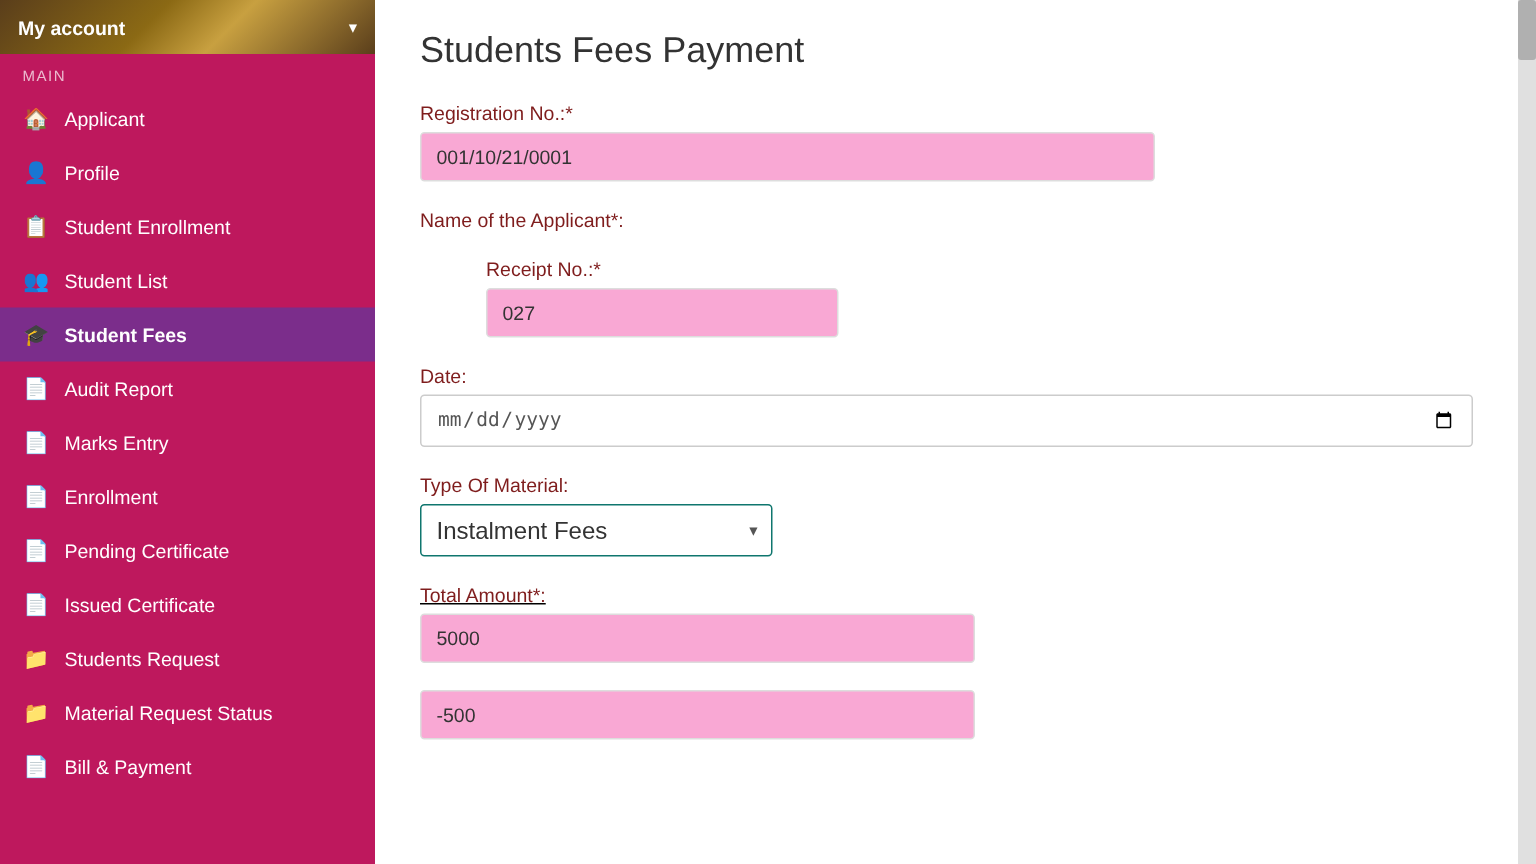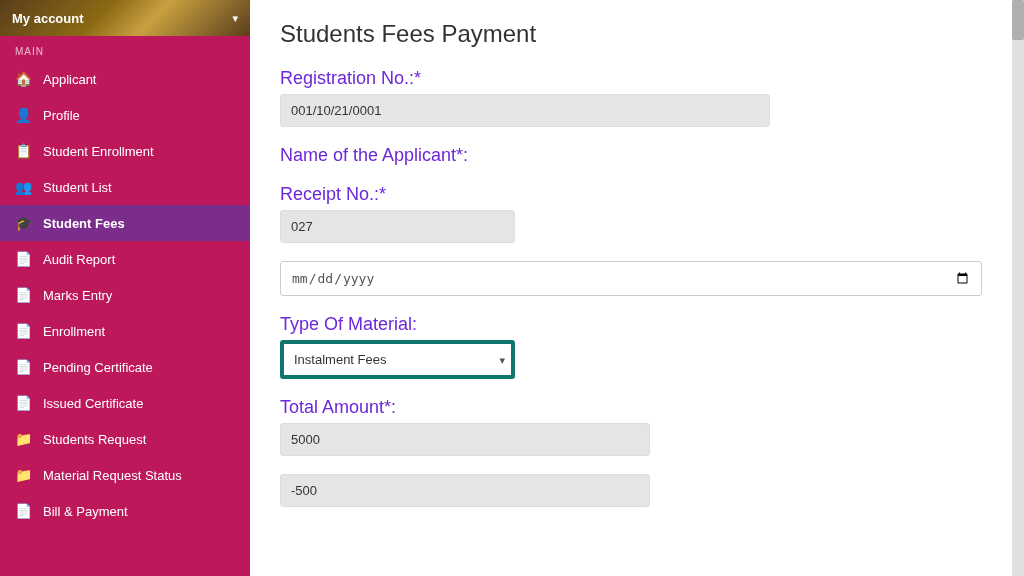--- a/index.html
+++ b/index.html
@@ -88,88 +88,88 @@
       font-size: 24px;
       font-weight: normal;
       color: #333;
       margin-bottom: 20px;
     }
 
     .form-group {
       margin-bottom: 18px;
     }
     .form-label {
-      font-size: 18px;
-      color: #6d28d9;
+      font-size: 13px;
+      color: #7f1d1d;
       margin-bottom: 5px;
       display: block;
     }
     .form-input {
       width: 100%;
       padding: 8px 10px;
       border: 1px solid #ddd;
       border-radius: 3px;
       font-size: 13px;
-      background: #e5e5e5;
+      background: #f9a8d4;
       color: #333;
       outline: none;
     }
     .form-input.white-bg { background: white; }
 
     .form-row {
       display: flex;
       gap: 20px;
     }
     .form-row .form-group {
       flex: 1;
     }
 
     .reg-input { max-width: 490px; }
     .name-input { max-width: 370px; }
-    .receipt-input { max-width: 235px; }
+    .receipt-input { max-width: 235px; margin-left: 44px; }
 
     .date-input {
       width: 100%;
       padding: 8px 10px;
       border: 1px solid #ccc;
       border-radius: 3px;
       font-size: 13px;
       background: white;
       color: #555;
       outline: none;
     }
 
     .select-input {
       width: 100%;
       max-width: 235px;
       padding: 8px 10px;
-      border: 4px solid #0f766e;
+      border: 1px solid #0f766e;
       border-radius: 3px;
-      font-size: 13px;
+      font-size: 16px;
       background: white;
       color: #333;
       outline: none;
       appearance: none;
       cursor: pointer;
     }
     .select-wrapper {
       position: relative;
       max-width: 235px;
     }
     .select-arrow {
       position: absolute;
       right: 10px;
       top: 50%;
       transform: translateY(-50%);
       pointer-events: none;
       color: #555;
       font-size: 11px;
     }
 
-    .total-input { max-width: 370px; }
+    .total-input { max-width: 370px; text-decoration: underline; }
     .remaining-input { max-width: 370px; }
   </style>
 </head>
 <body>
 
 <div class="sidebar">
   <div class="sidebar-header">
     <span class="sidebar-header-title">My account</span>
     <span class="sidebar-header-arrow">▾</span>
   </div>
@@ -242,20 +242,21 @@
     <label class="form-label">Name of the Applicant*:</label>
   </div>
 
   <div class="form-group receipt-input">
     <label class="form-label">Receipt No.:*</label>
     <input class="form-input" type="text" value="027" style="">
   </div>
 
   <div class="form-row">
     <div class="form-group">
+      <label class="form-label">Date:</label>
       <input class="date-input" type="date" style="">
     </div>
   </div>
 
   <div class="form-group">
     <label class="form-label">Type Of Material:</label>
     <div class="select-wrapper">
       <select class="select-input" id="payment-type-select"><option value="Instalment Fees">Instalment Fees</option><option value="Full Payment">Full Payment</option><option value="Other">Other</option></select>
       <span class="select-arrow">▾</span>
     </div>

